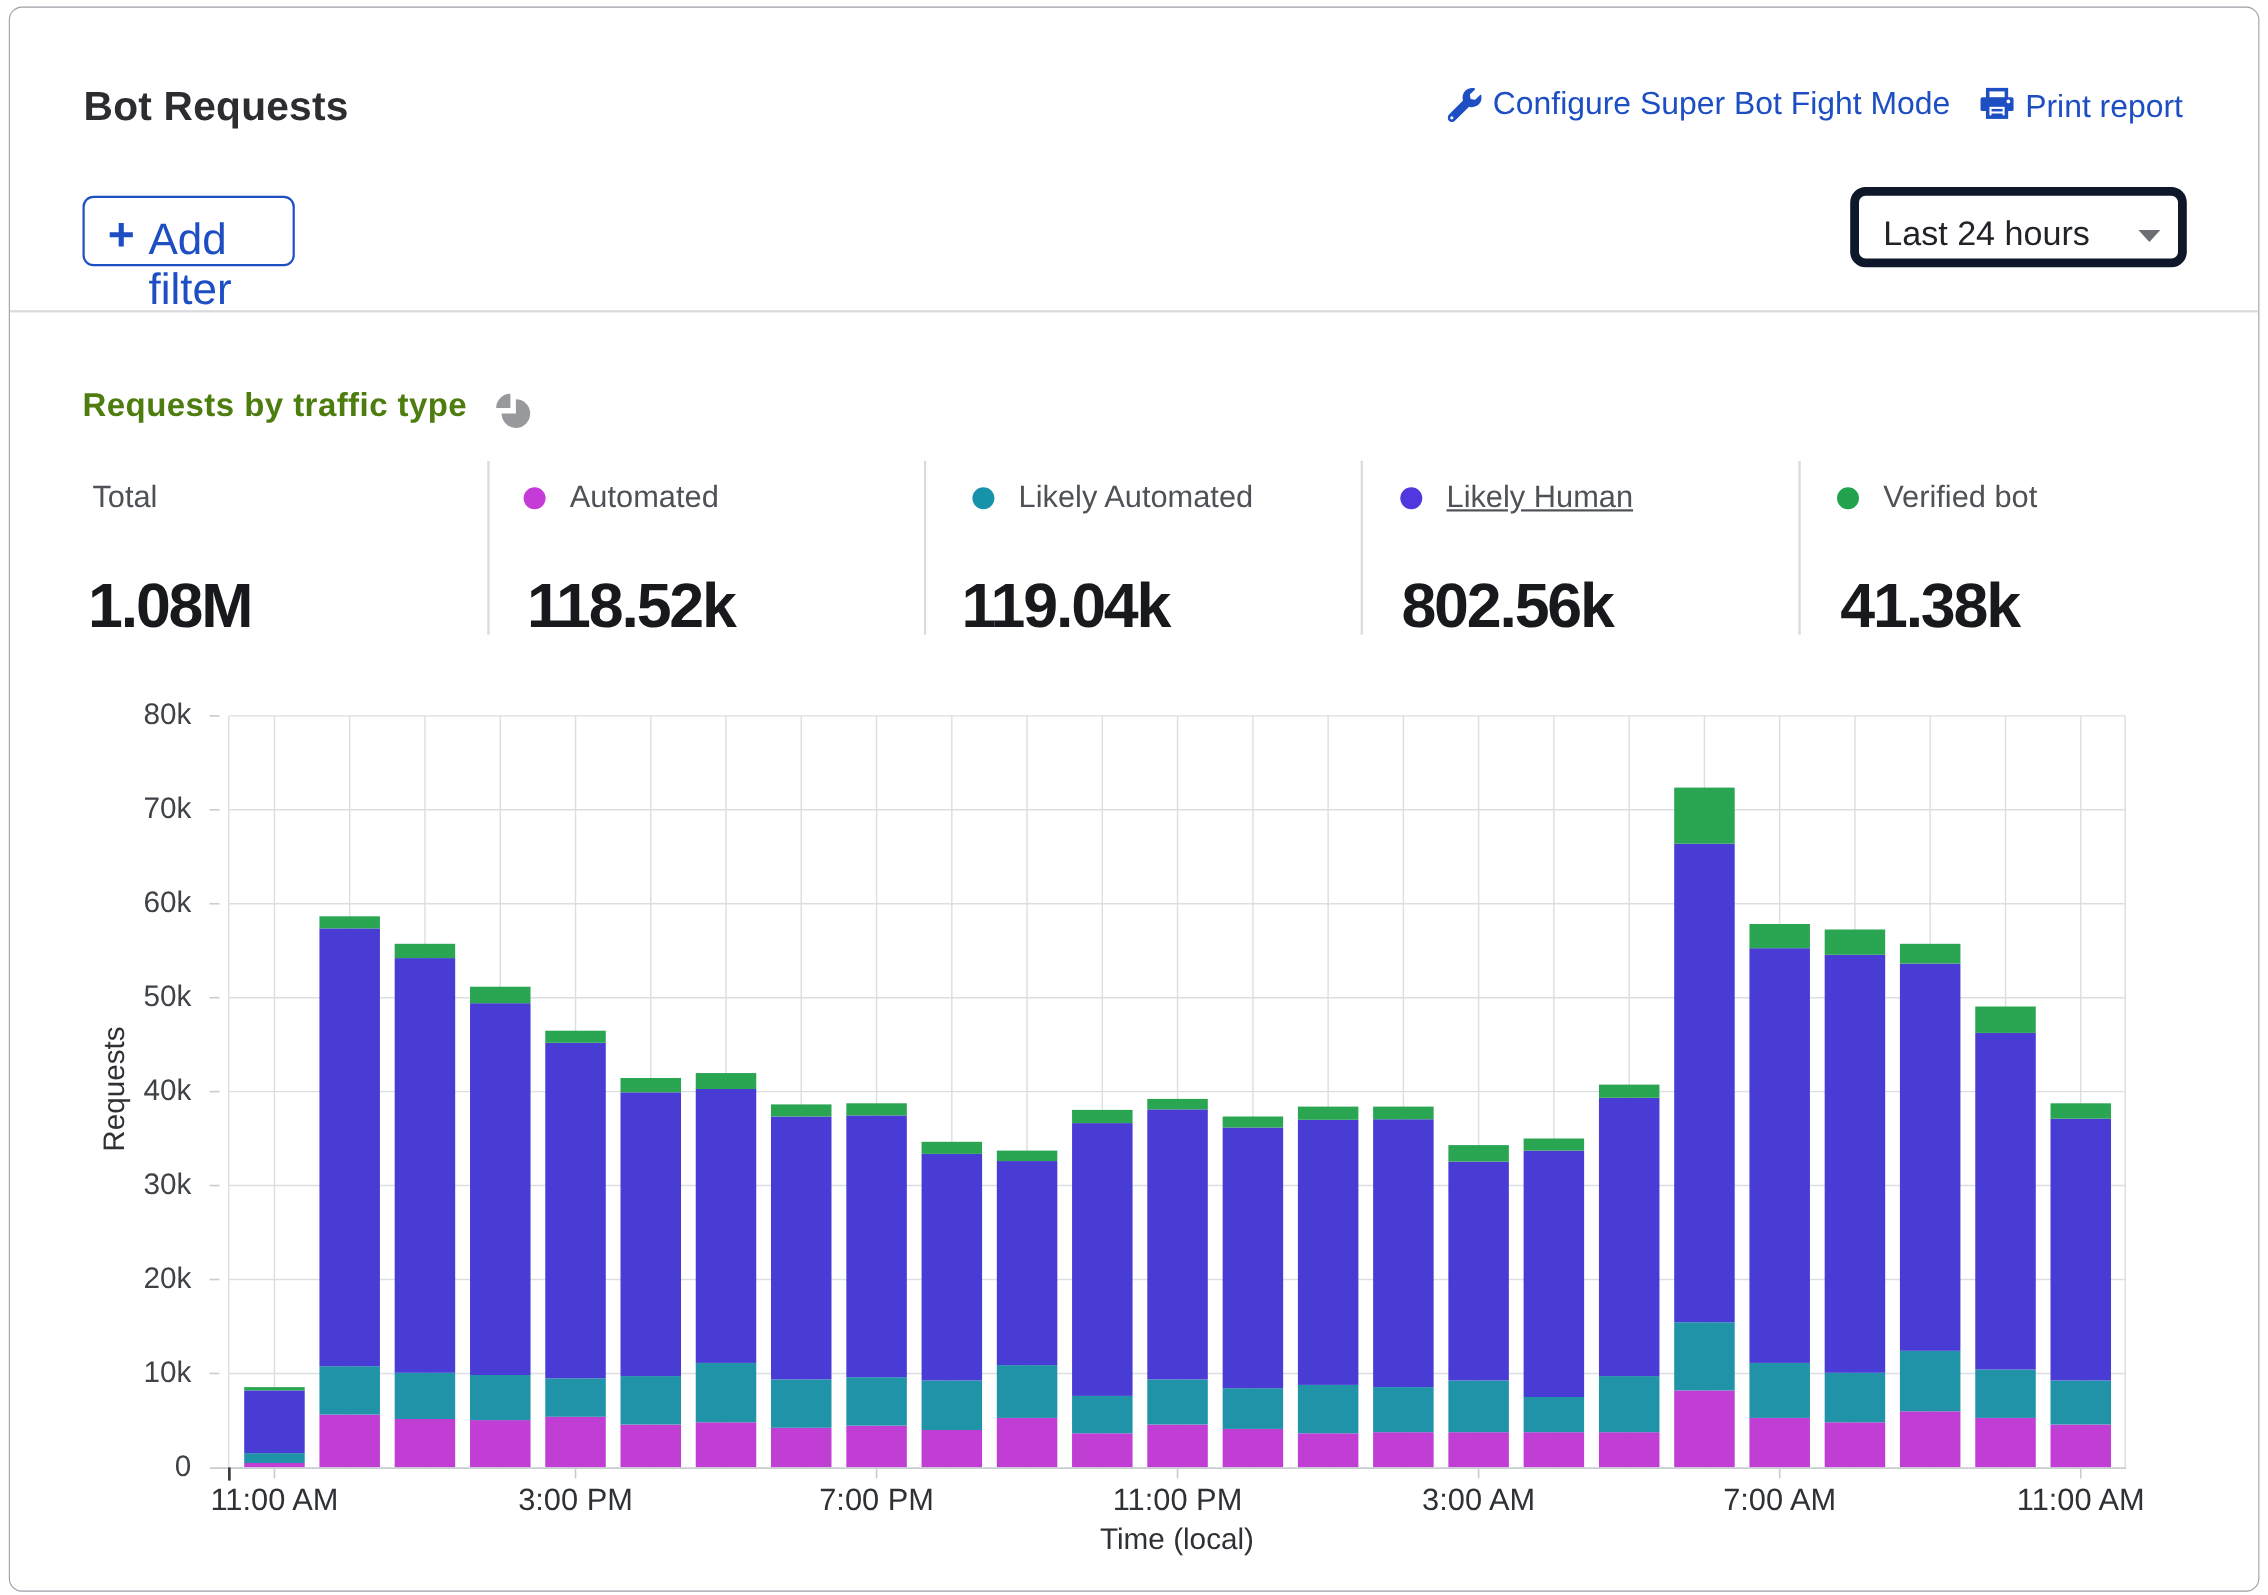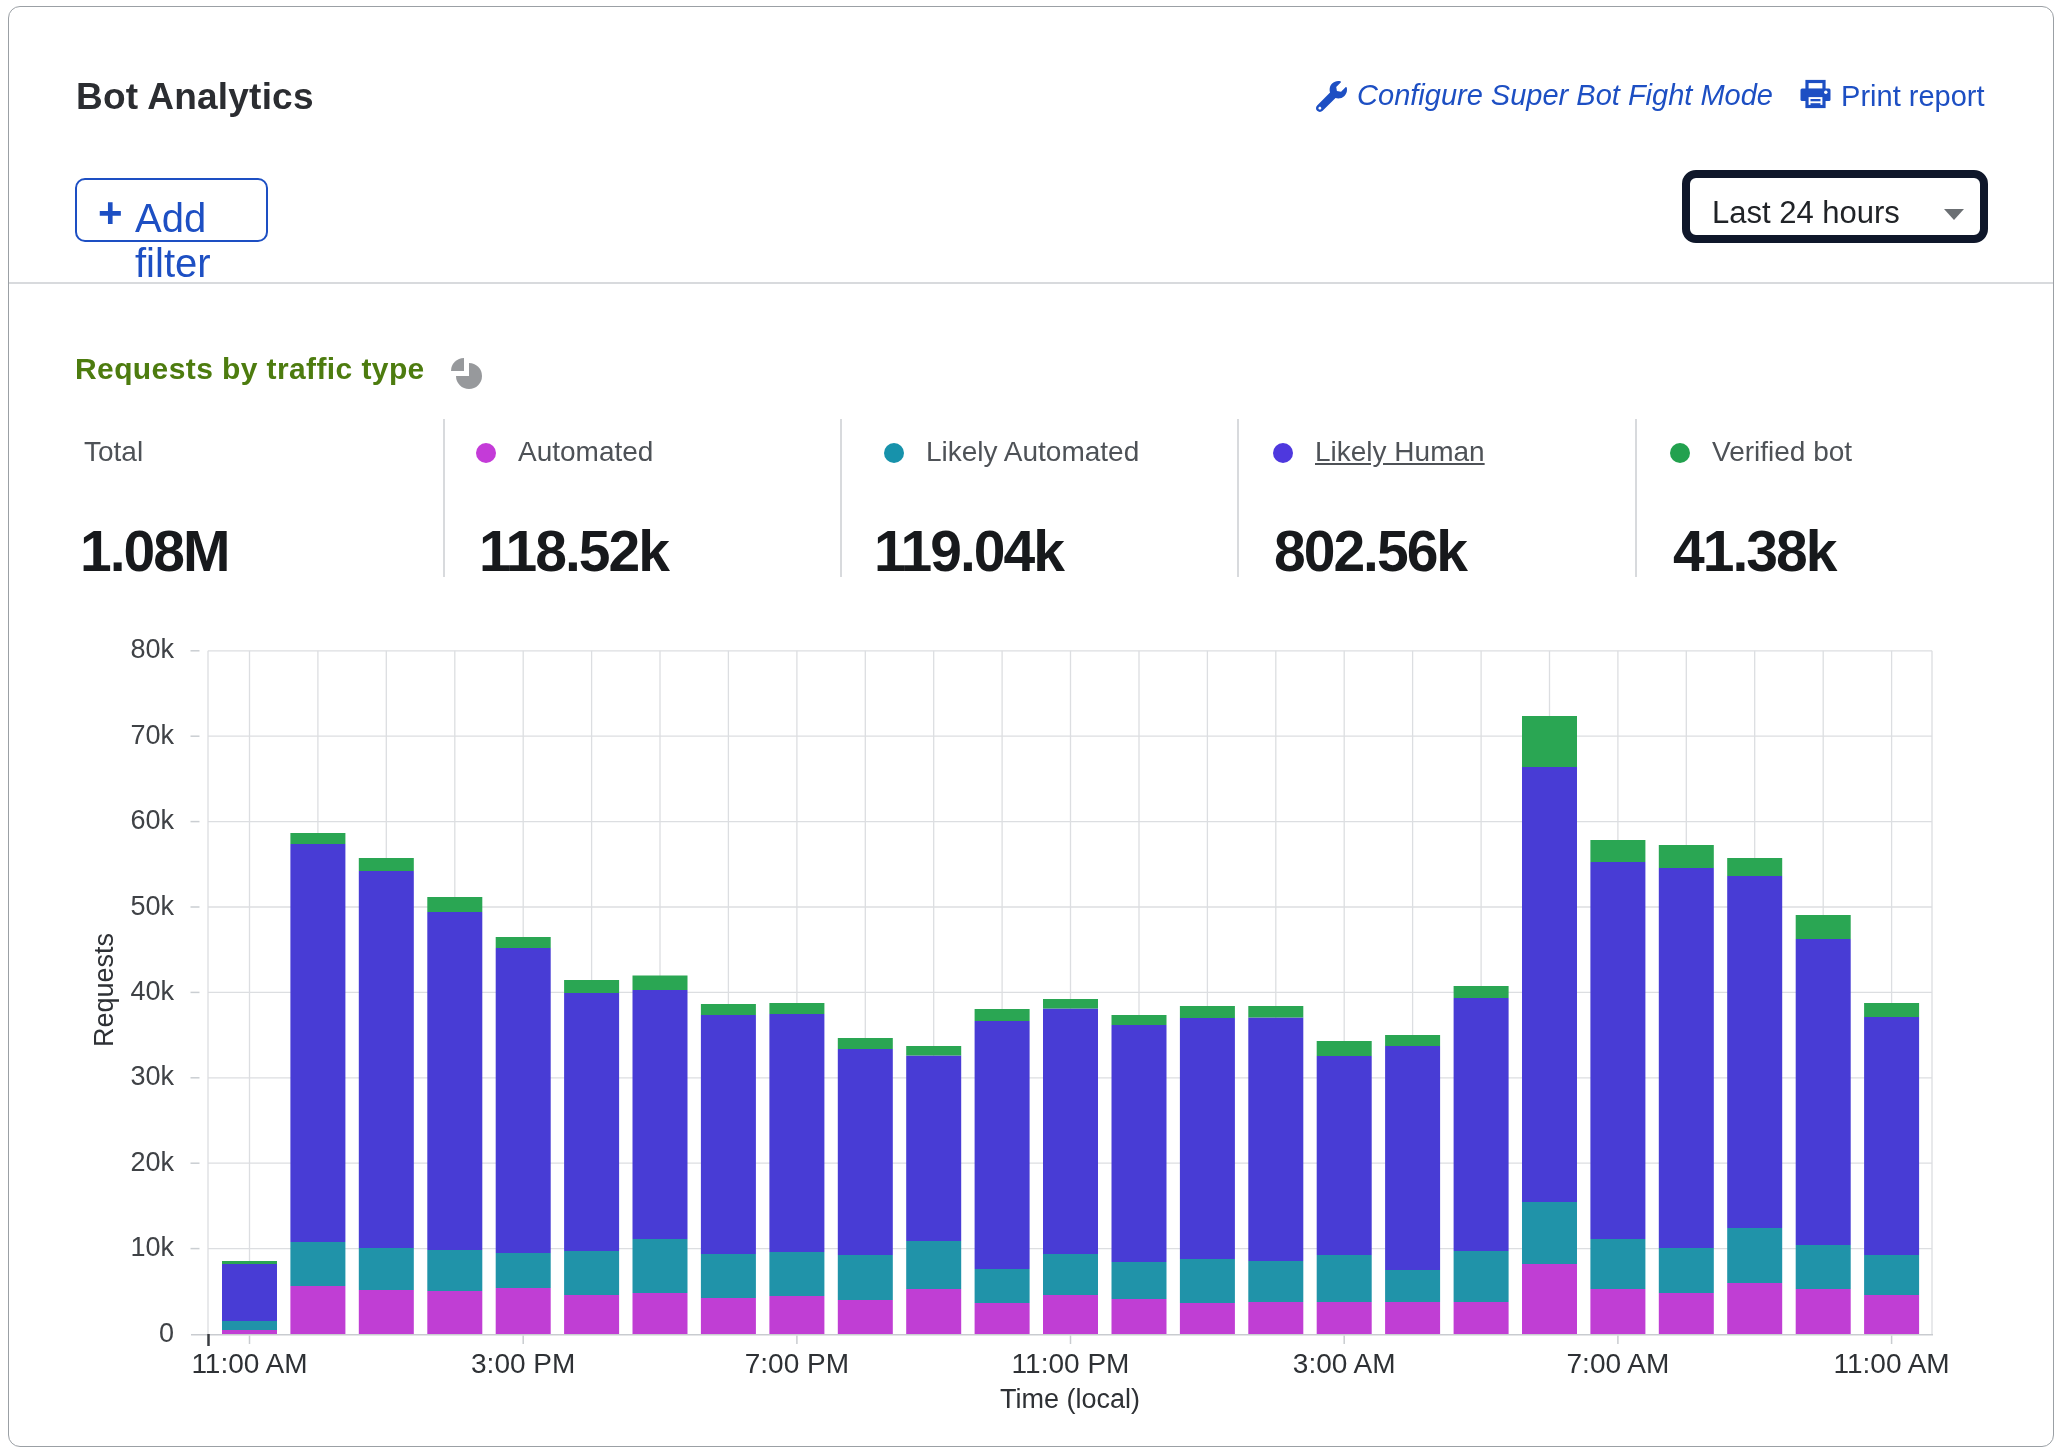--- a/index.html
+++ b/index.html
@@ -2,40 +2,40 @@
 <html><head>
 <meta charset="utf-8">
 <style>
   * { margin:0; padding:0; box-sizing:border-box; }
   html,body { width:2062px; height:1450px; background:#fff; font-family:"Liberation Sans", sans-serif; }
   .page { position:relative; width:2062px; height:1450px; overflow:hidden; background:#fff; }
   .abs { position:absolute; }
   .card { left:8px; top:6px; width:2046px; height:1441px; border:1.5px solid #9ba0a5; border-radius:12px; }
   .title { left:76px; top:76px; font-size:37px; font-weight:bold; color:#2b2d31; letter-spacing:0.2px; }
   .links { top:79px; left:1316px; width:680px; height:36px; color:#1d4fc3; font-size:29px; }
-  .link1 { position:absolute; left:0; top:0;font-style:italic; }
+  .link1 { position:absolute; left:0; top:0; }
   .link2 { position:absolute; left:484px; top:0; }
   .btn { left:75px; top:178px; width:193px; height:64px; border:2.5px solid #1d4fc3; border-radius:10px; color:#1d4fc3; }
   .btn .plus { position:absolute; left:21px; top:9px; font-size:42px; font-weight:bold; }
   .btn .btxt { position:absolute; left:58px; top:16px; font-size:40px; }
   .dd { left:1682px; top:170px; width:306px; height:73px; border:8px solid #0f172a; border-radius:14px; }
   .dd .dtxt { position:absolute; left:22px; top:17px; font-size:31px; color:#202327; }
   .dd .caret { position:absolute; right:16px; top:31px; width:0; height:0; border-left:10px solid transparent; border-right:10px solid transparent; border-top:11px solid #6b6f73; }
   .hdiv { left:9px; top:282px; width:2044px; height:1.5px; background:#d8dadd; }
   .h2 { left:75px; top:352px; font-size:30px; font-weight:bold; color:#4d7c0f; letter-spacing:0.4px; }
   .statlbl { font-size:28px; color:#4e5257; }
   .statval { font-size:57px; font-weight:bold; color:#17191c; letter-spacing:-2px;margin-top:38px; }
   .dot { width:20px; height:20px; border-radius:50%; display:inline-block; }
   .vdiv { width:1.5px; height:158px; background:#d8dadd; top:419px; }
 </style>
 </head>
 <body>
 <div class="page">
   <div class="abs card"></div>
-  <div class="abs title">Bot Analytics</div>
+  <div class="abs title">Bot Requests</div>
 
   <div class="abs links">
     <span class="link1">
       <svg width="31" height="31" viewBox="0 0 512 512" style="vertical-align:-7px">
           <path fill="#1d4fc3" d="M507.73 109.1c-2.24-9.03-13.54-12.09-20.12-5.51l-74.36 74.36-67.88-11.31-11.31-67.88 74.36-74.36c6.62-6.62 3.43-17.9-5.66-20.16-47.38-11.74-99.55.91-136.58 37.93-39.64 39.64-50.55 97.1-34.05 147.2L18.74 402.76c-24.99 24.99-24.99 65.51 0 90.5 24.99 24.99 65.51 24.99 90.5 0l213.21-213.21c50.12 16.71 107.47 5.68 147.37-34.22 37.07-37.07 49.7-89.32 37.91-136.73zM64 472c-13.25 0-24-10.75-24-24 0-13.26 10.75-24 24-24s24 10.74 24 24c0 13.25-10.75 24-24 24z"></path>
         </svg>
       <span style="margin-left:2px;">Configure Super Bot Fight Mode</span>
     </span>
     <span class="link2">
       <svg width="31" height="34" viewBox="0 0 31 34" style="vertical-align:-7px">

